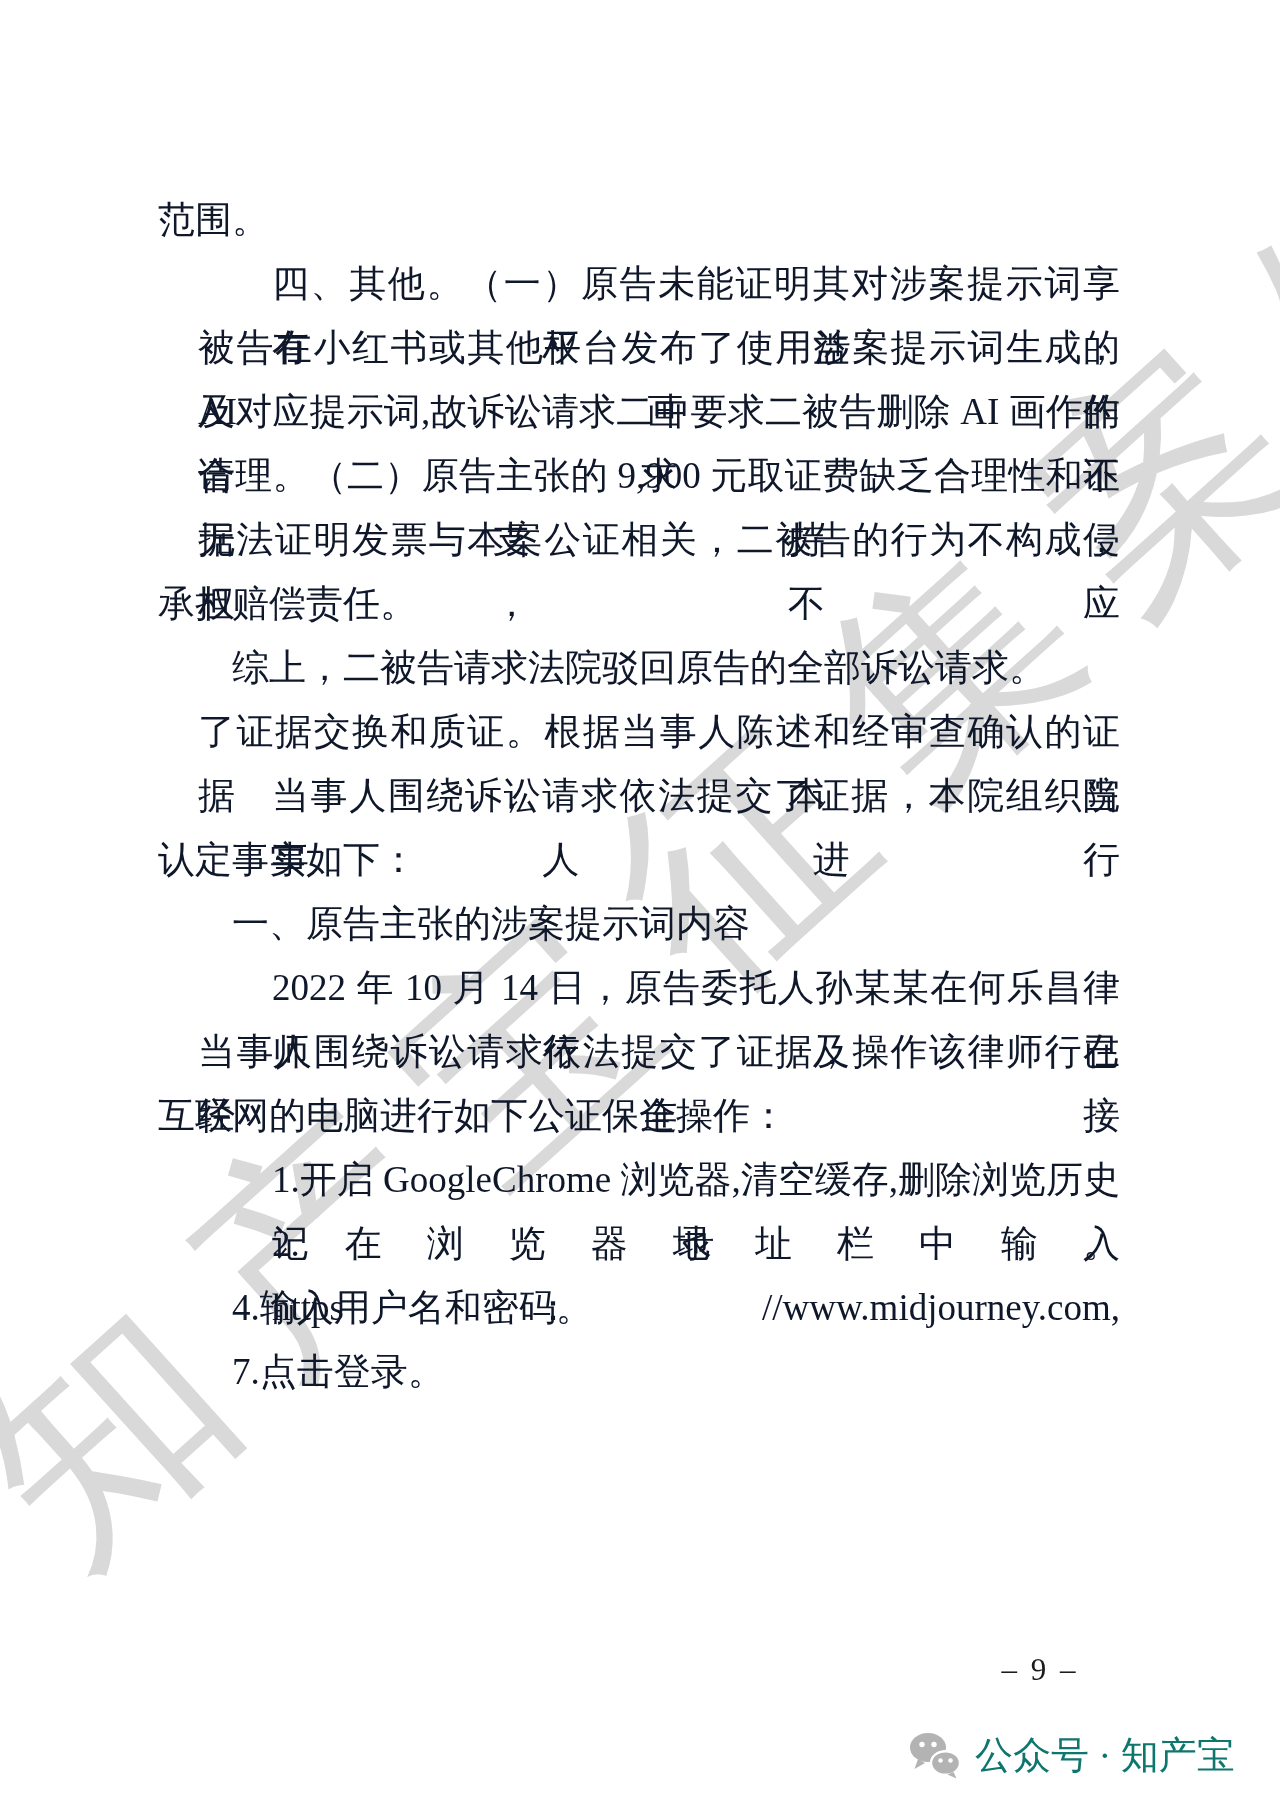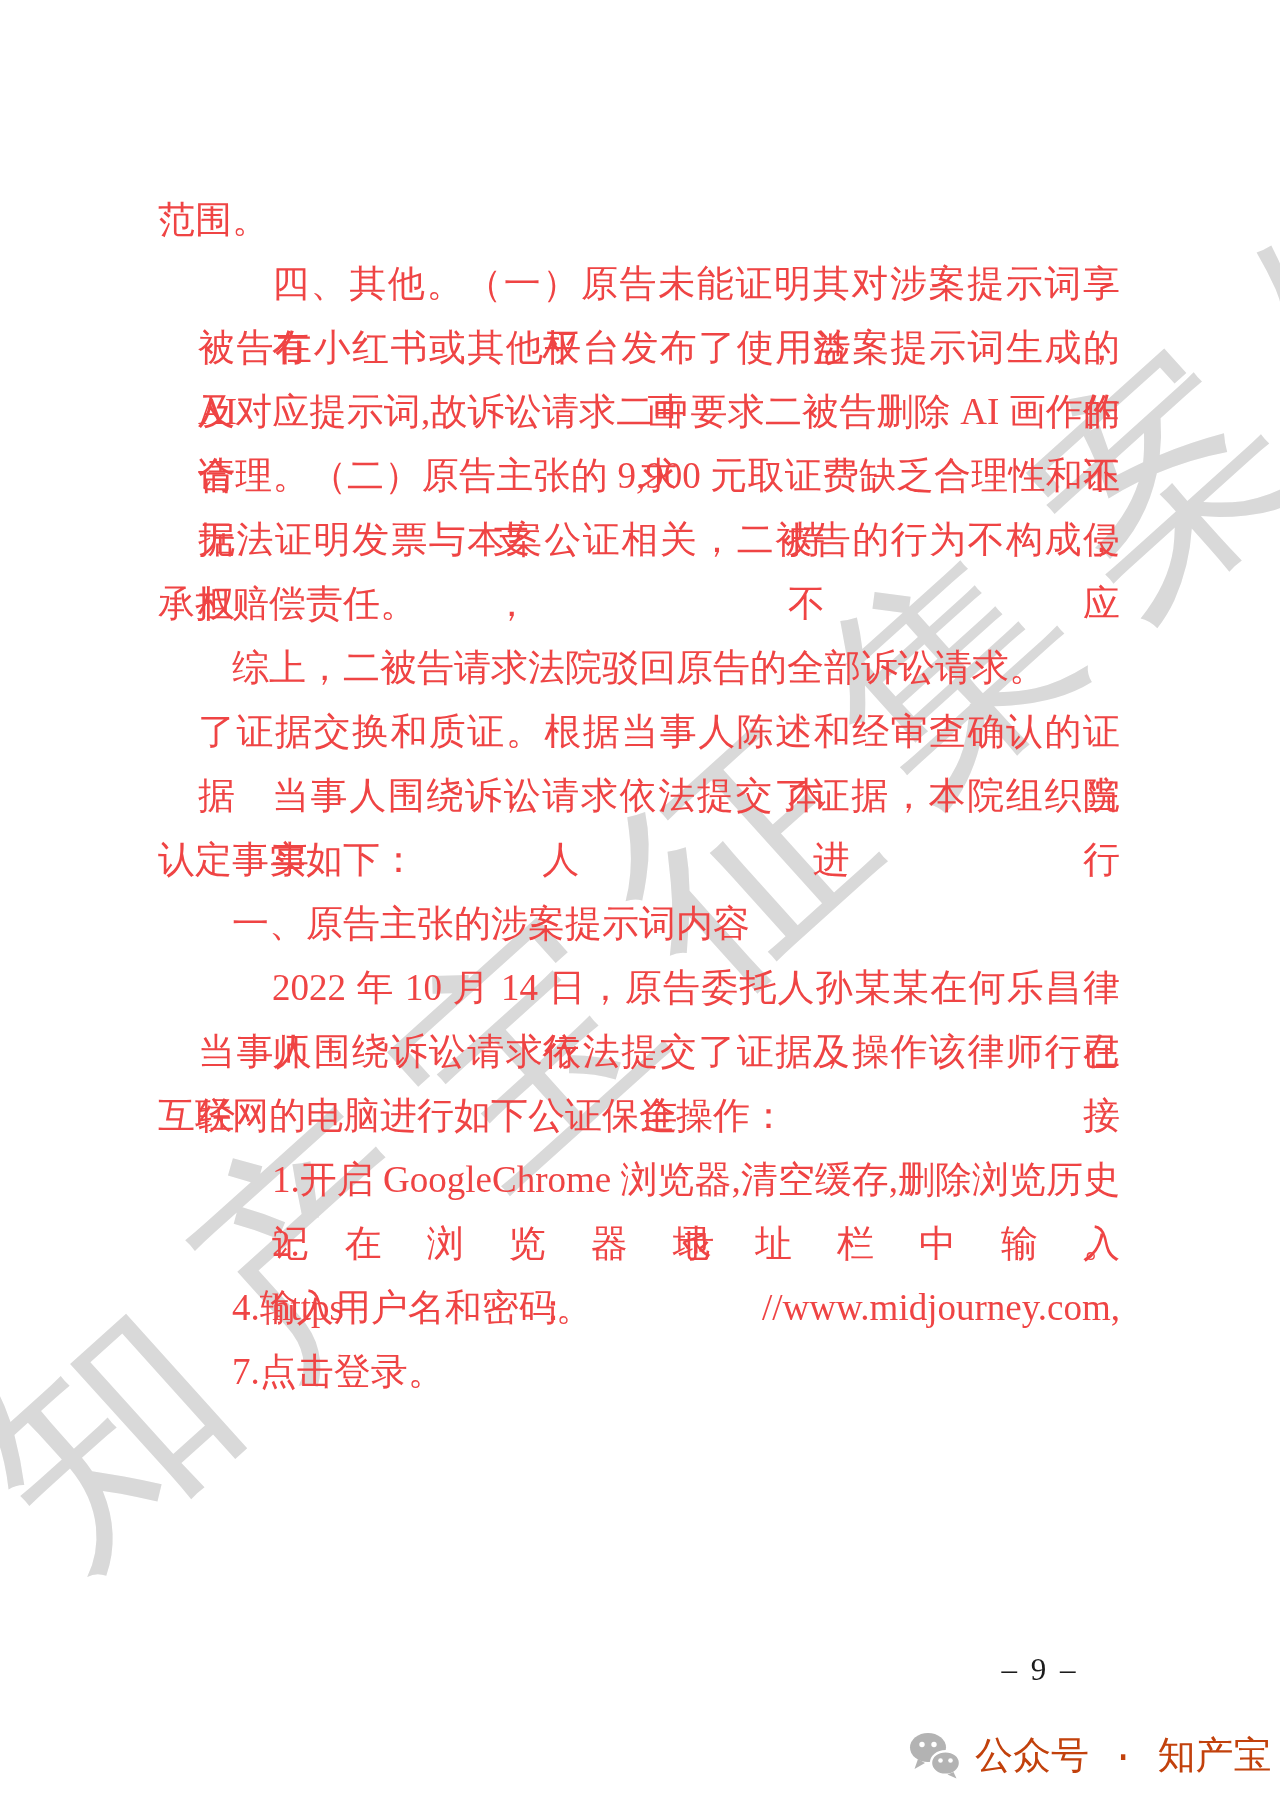--- a/index.html
+++ b/index.html
@@ -28,21 +28,21 @@
     color: #d9d9d9;
     pointer-events: none;
     user-select: none;
   }
   
   .text-block {
     position: absolute;
     left: 158px;
     top: 188px;
     width: 962px;
-    color: #ef4444;
+    color: #0f172a;
     font-size: 37px;
   }
   .line {
     height: 64px;
     line-height: 64px;
     overflow: visible;
   }
   .line.indent {
     padding-left: 74px;
   }
@@ -65,23 +65,23 @@
   }
   
   .footer {
     position: absolute;
     left: 908px;
     top: 1729px;
     height: 52px;
     display: flex;
     align-items: center;
     gap: 13px;
-    color: #c2410c;
+    color: #0f766e;
     font-size: 38px;
-    font-family: Liberation Mono, monospace;
+    font-family: Liberation Serif, serif;
   }
   .footer .wechat-icon {
     display: inline-block;
     width: 54px;
     height: 48px;
     flex: 0 0 auto;
   }
 </style>
 </head>
 <body>

